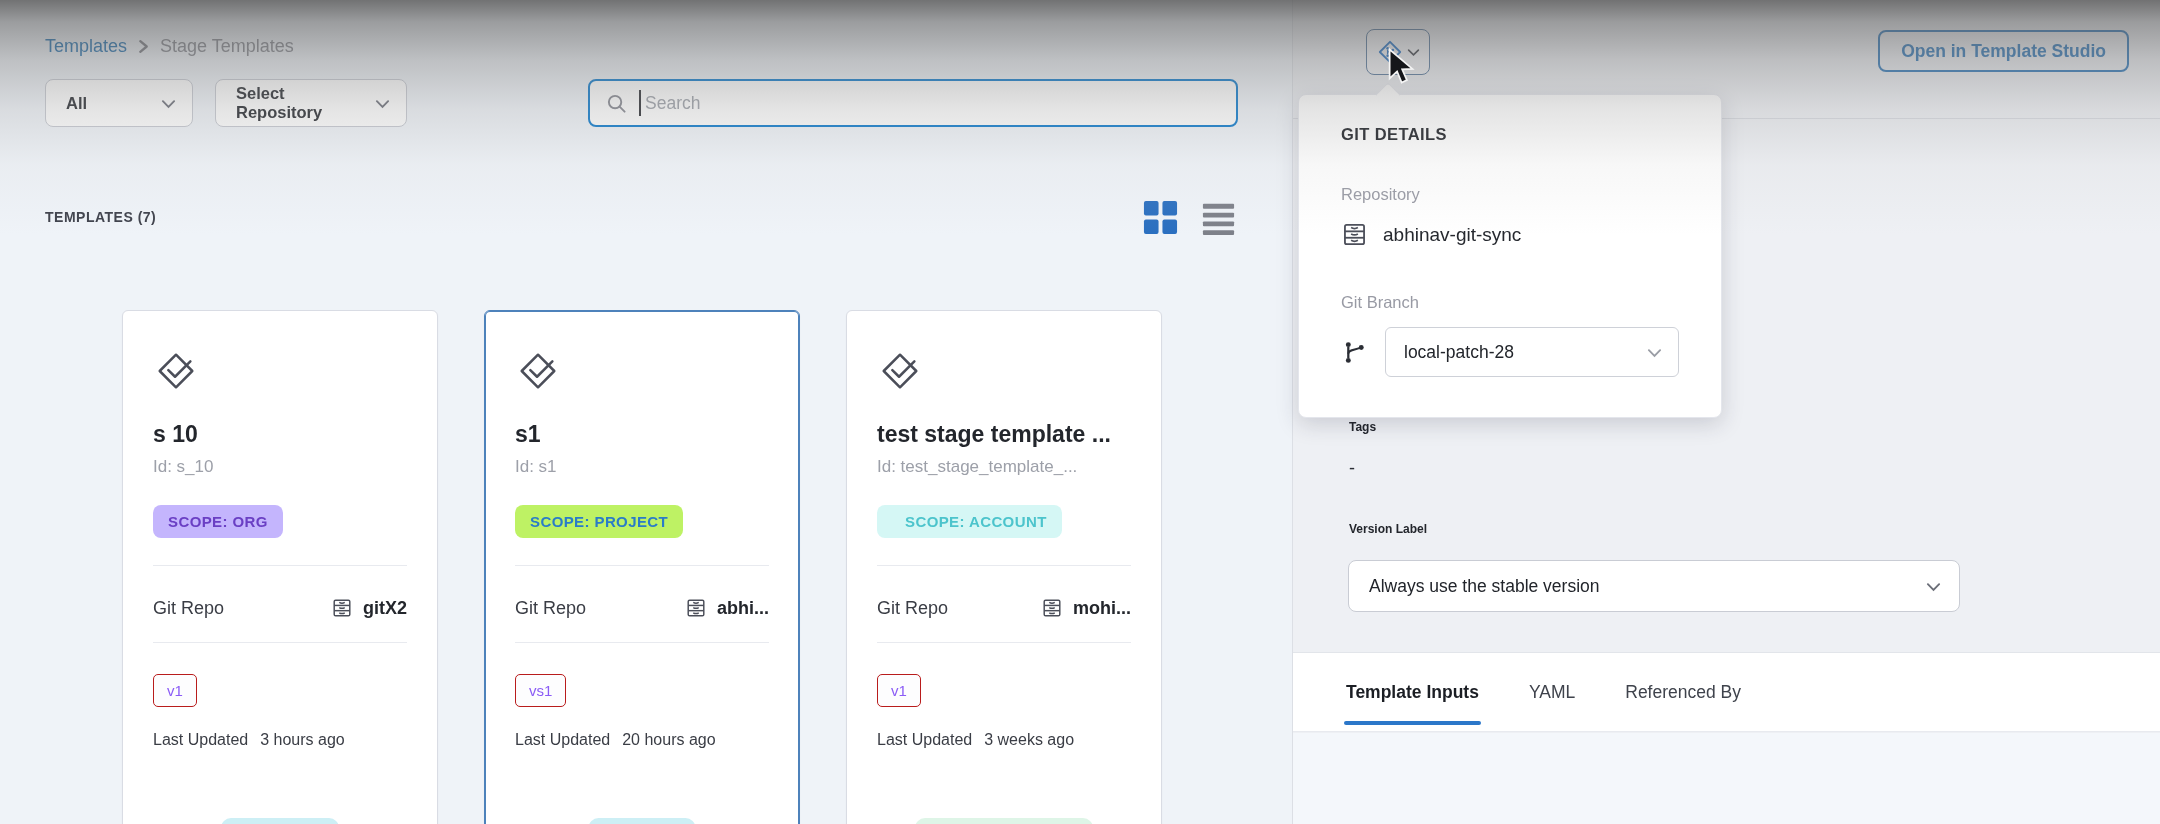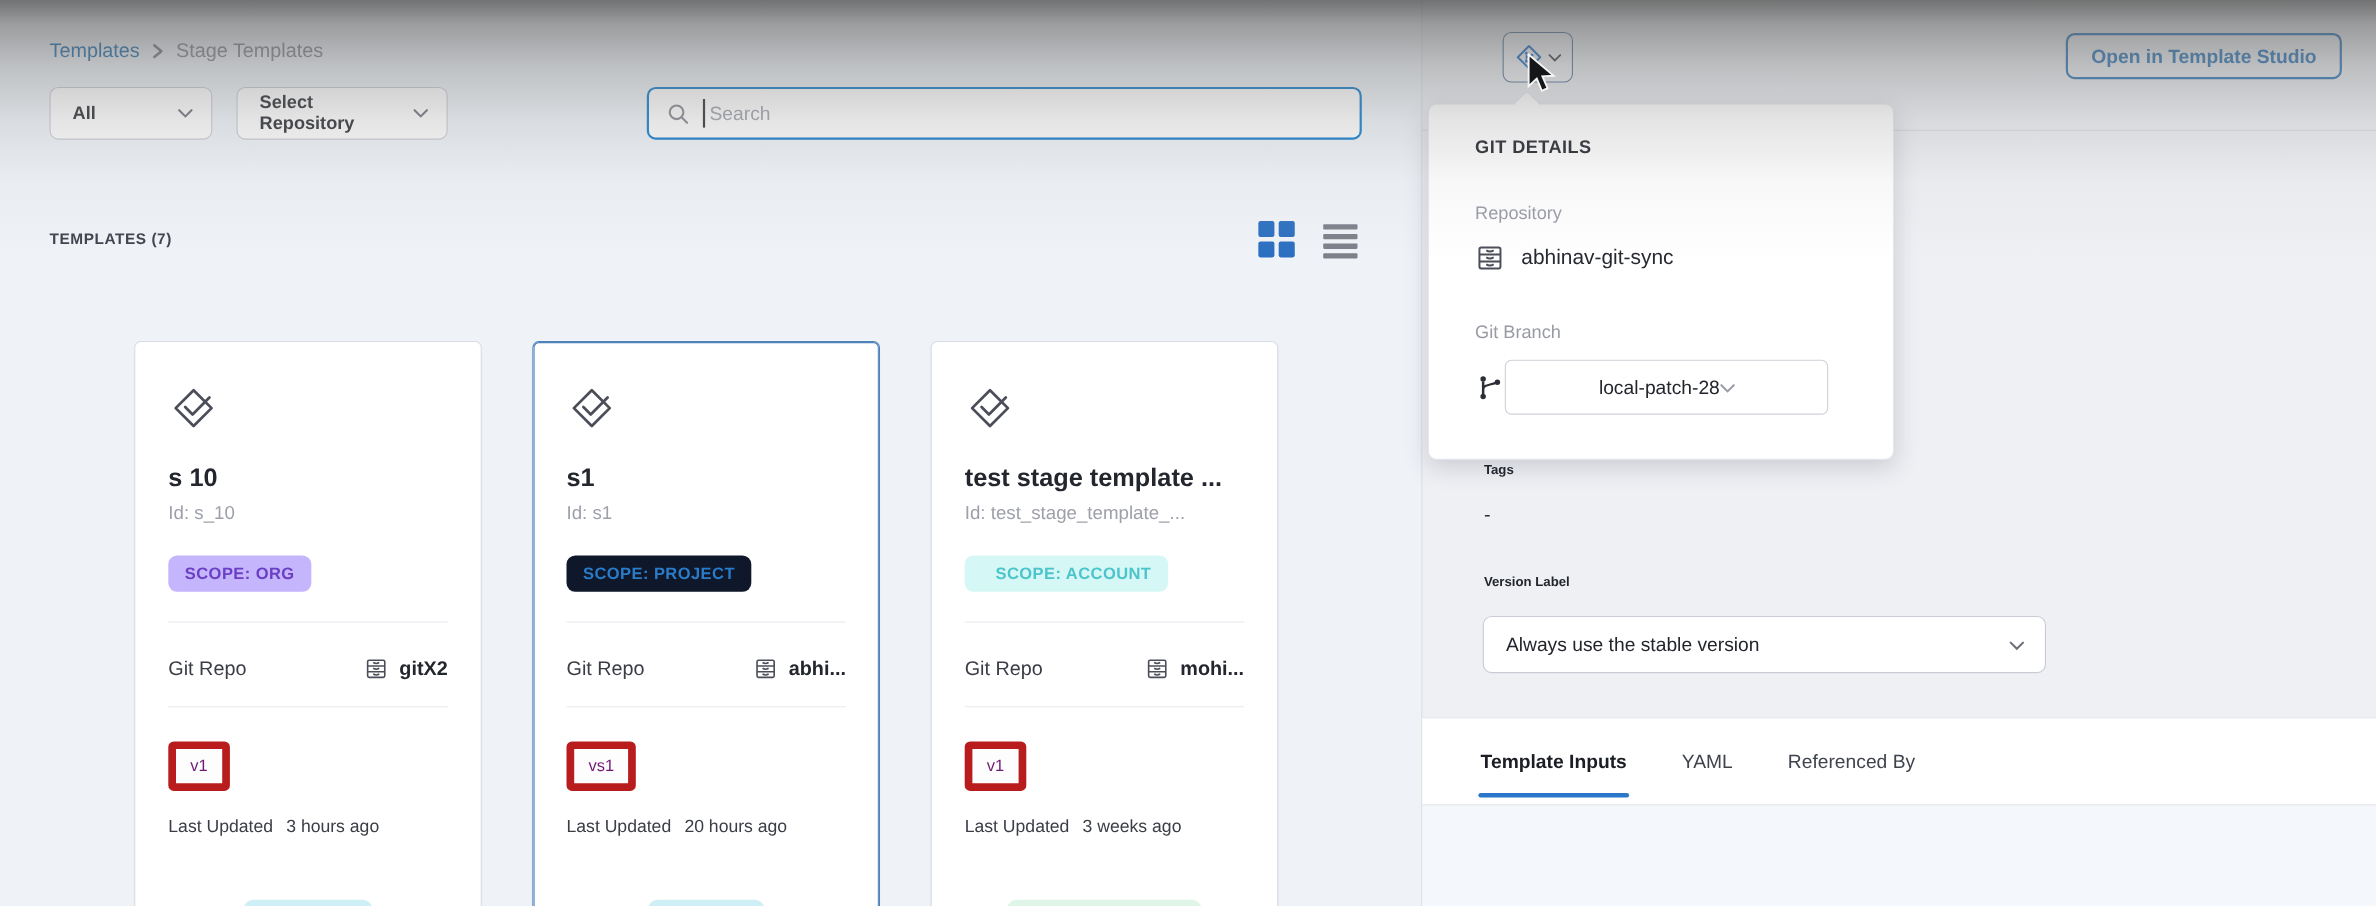--- a/index.html
+++ b/index.html
@@ -35,50 +35,50 @@
   .cards { position:absolute; left:122px; top:310px; display:flex; gap:46px; }
   .card { width:316px; height:600px; background:#ffffff; border:1px solid #d9dce4; border-radius:6px;
           padding:37px 30px 0; position:relative; box-shadow:0 1px 2px rgba(40,41,61,.04); cursor:pointer; }
   .card.selected { border-color:#4d82bb; box-shadow:inset 0 0 0 1px #4d82bb, 0 1px 2px rgba(40,41,61,.04); }
   .tpl-icon { display:block; }
   .card-title { margin-top:27px; font-size:23px; font-weight:700; color:#23262c; white-space:nowrap; overflow:hidden; }
   .card-id { margin-top:9px; font-size:17px; color:#9da0a9; white-space:nowrap; overflow:hidden; }
   .scope-badge { display:inline-block; margin-top:28px; padding:8px 15px; border-radius:8px;
                  font-size:15px; font-weight:700; letter-spacing:.4px; }
   .scope-org     { background:#c4b5fd; color:#6a3fc4; }
-  .scope-project { background:#0f172a; color:#2a7cc8; }
+  .scope-project { background:#bef264; color:#2a7cc8; }
   .scope-account { background:#d5f7f5; color:#4cc4cc;padding-left:28px; }
   .card-div { border-top:1px solid #e8eaef; margin-top:27px; }
   .repo-row { margin-top:31px; display:flex; align-items:center; justify-content:space-between; }
   .repo-label { font-size:18px; color:#3a3d45; }
   .repo-value { display:flex; align-items:center; gap:10px; font-size:18px; font-weight:700; color:#23262c; }
   .card-div2 { border-top:1px solid #e8eaef; margin-top:23px; }
-  .version-chip { display:inline-block; margin-top:31px; padding:7px 13px; border:7px solid #b91c1c; border-radius:5px;
-                  font-size:15px; color:#701a75; background:#fdfdfe; }
+  .version-chip { display:inline-block; margin-top:31px; padding:7px 13px; border:1px solid #b91c1c; border-radius:5px;
+                  font-size:15px; color:#8b5cf6; background:#fdfdfe; }
   .updated-row { margin-top:24px; display:flex; gap:12px; font-size:16px; color:#3a3d45; }
   .bottom-chip { position:absolute; top:507px; left:50%; transform:translateX(-50%); height:26px; border-radius:10px; }
   .chip-c1 { width:118px; background:#cdeff5; }
   .chip-c2 { width:107px; background:#cdeff5; }
   .chip-c3 { width:178px; background:#def5e7; }
 
   
   .right-panel { position:absolute; left:1292px; top:0; width:868px; height:824px; background:#eef0f4;
                  border-left:1px solid #dcdfe5; }
   .rp-header-line { position:absolute; left:0; right:0; top:118px; border-top:1px solid #d8dbe1; }
   .git-btn { position:absolute; left:73px; top:29px; width:64px; height:46px; border:1.5px solid #55779c;
              border-radius:8px; display:flex; align-items:center; justify-content:center; gap:4px; cursor:pointer;
              background:rgba(255,255,255,.35); }
   .open-studio-btn { position:absolute; right:31px; top:30px; height:42px; border:2px solid #2d77ba; border-radius:8px;
                      color:#2d77ba; font-size:17.5px; font-weight:700; display:flex; align-items:center;
                      padding:0 21px; background:transparent; cursor:pointer; font-family:inherit; }
   .rp-label { position:absolute; left:56px; font-size:12px; font-weight:700; color:#23262c; }
   .tags-label { top:420px; }
   .tags-value { position:absolute; left:56px; top:458px; font-size:18px; color:#2b2e35; }
   .versionlabel-label { top:522px; }
-  .version-select { position:absolute; left:55px; top:560px; width:512px; height:52px; background:#fff;
+  .version-select { position:absolute; left:55px; top:560px; width:612px; height:52px; background:#fff;
                     border:1px solid #c9ccd4; border-radius:8px; display:flex; align-items:center;
                     justify-content:space-between; padding:0 18px 0 20px; font-size:17.5px; color:#22252b; cursor:pointer; }
   .tabs-strip { position:absolute; left:0; right:0; top:652px; height:80px; background:#ffffff;
                 border-top:1px solid #e2e5ea; border-bottom:1px solid #e8eaef; display:flex; align-items:stretch;
                 padding-left:51px; gap:46px; }
   .tab { display:flex; align-items:center; font-size:17.5px; color:#3f434c; position:relative; cursor:pointer; padding:0 2px; }
   .tab.active { font-weight:700; color:#1b1e24; }
   .tab.active::after { content:""; position:absolute; left:0; right:0; bottom:6px; height:4px; border-radius:2px; background:#2b77c9; }
   .tab-content { position:absolute; left:0; right:0; top:733px; bottom:0; background:#f4f7fb; }
 
@@ -87,22 +87,22 @@
            border:1px solid #e4e6ec; border-radius:8px; box-shadow:0 6px 22px rgba(40,41,61,.18); z-index:30; }
   .popup-caret { position:absolute; top:-9px; left:80px; width:18px; height:18px; background:#fff;
                  transform:rotate(45deg); border-left:1px solid #e4e6ec; border-top:1px solid #e4e6ec; border-top-left-radius:3px; }
   .popup-title { position:absolute; left:42px; top:30px; font-size:16.5px; font-weight:700; letter-spacing:.4px; color:#1b1e24; }
   .popup-label { position:absolute; left:42px; font-size:16.5px; color:#989aa4; }
   .repo-lab { top:90px; }
   .popup-repo-row { position:absolute; left:42px; top:126px; display:flex; align-items:center; gap:15px;
                     font-size:19px; color:#26292f; }
   .branch-lab { top:198px; }
   .popup-branch-row { position:absolute; left:42px; top:232px; display:flex; align-items:center; }
-  .branch-select { width:294px; height:50px; border:1px solid #ced1d8; border-radius:6px;
-                   display:flex; align-items:center; justify-content:center; padding:0 16px 0 18px;
+  .branch-select { margin-left:17px; width:294px; height:50px; border:1px solid #ced1d8; border-radius:6px;
+                   display:flex; align-items:center; justify-content:space-between; padding:0 16px 0 18px;
                    font-size:17.5px; color:#22252b; cursor:pointer; background:#fff; }
 
   
   .top-gradient { position:absolute; left:0; top:0; width:100%; height:235px; z-index:40; pointer-events:none;
     background:linear-gradient(180deg,
       rgba(82,82,82,.80) 0px,
       rgba(104,104,104,.62) 22px,
       rgba(130,130,130,.45) 60px,
       rgba(160,160,160,.28) 110px,
       rgba(196,196,196,.13) 165px,

